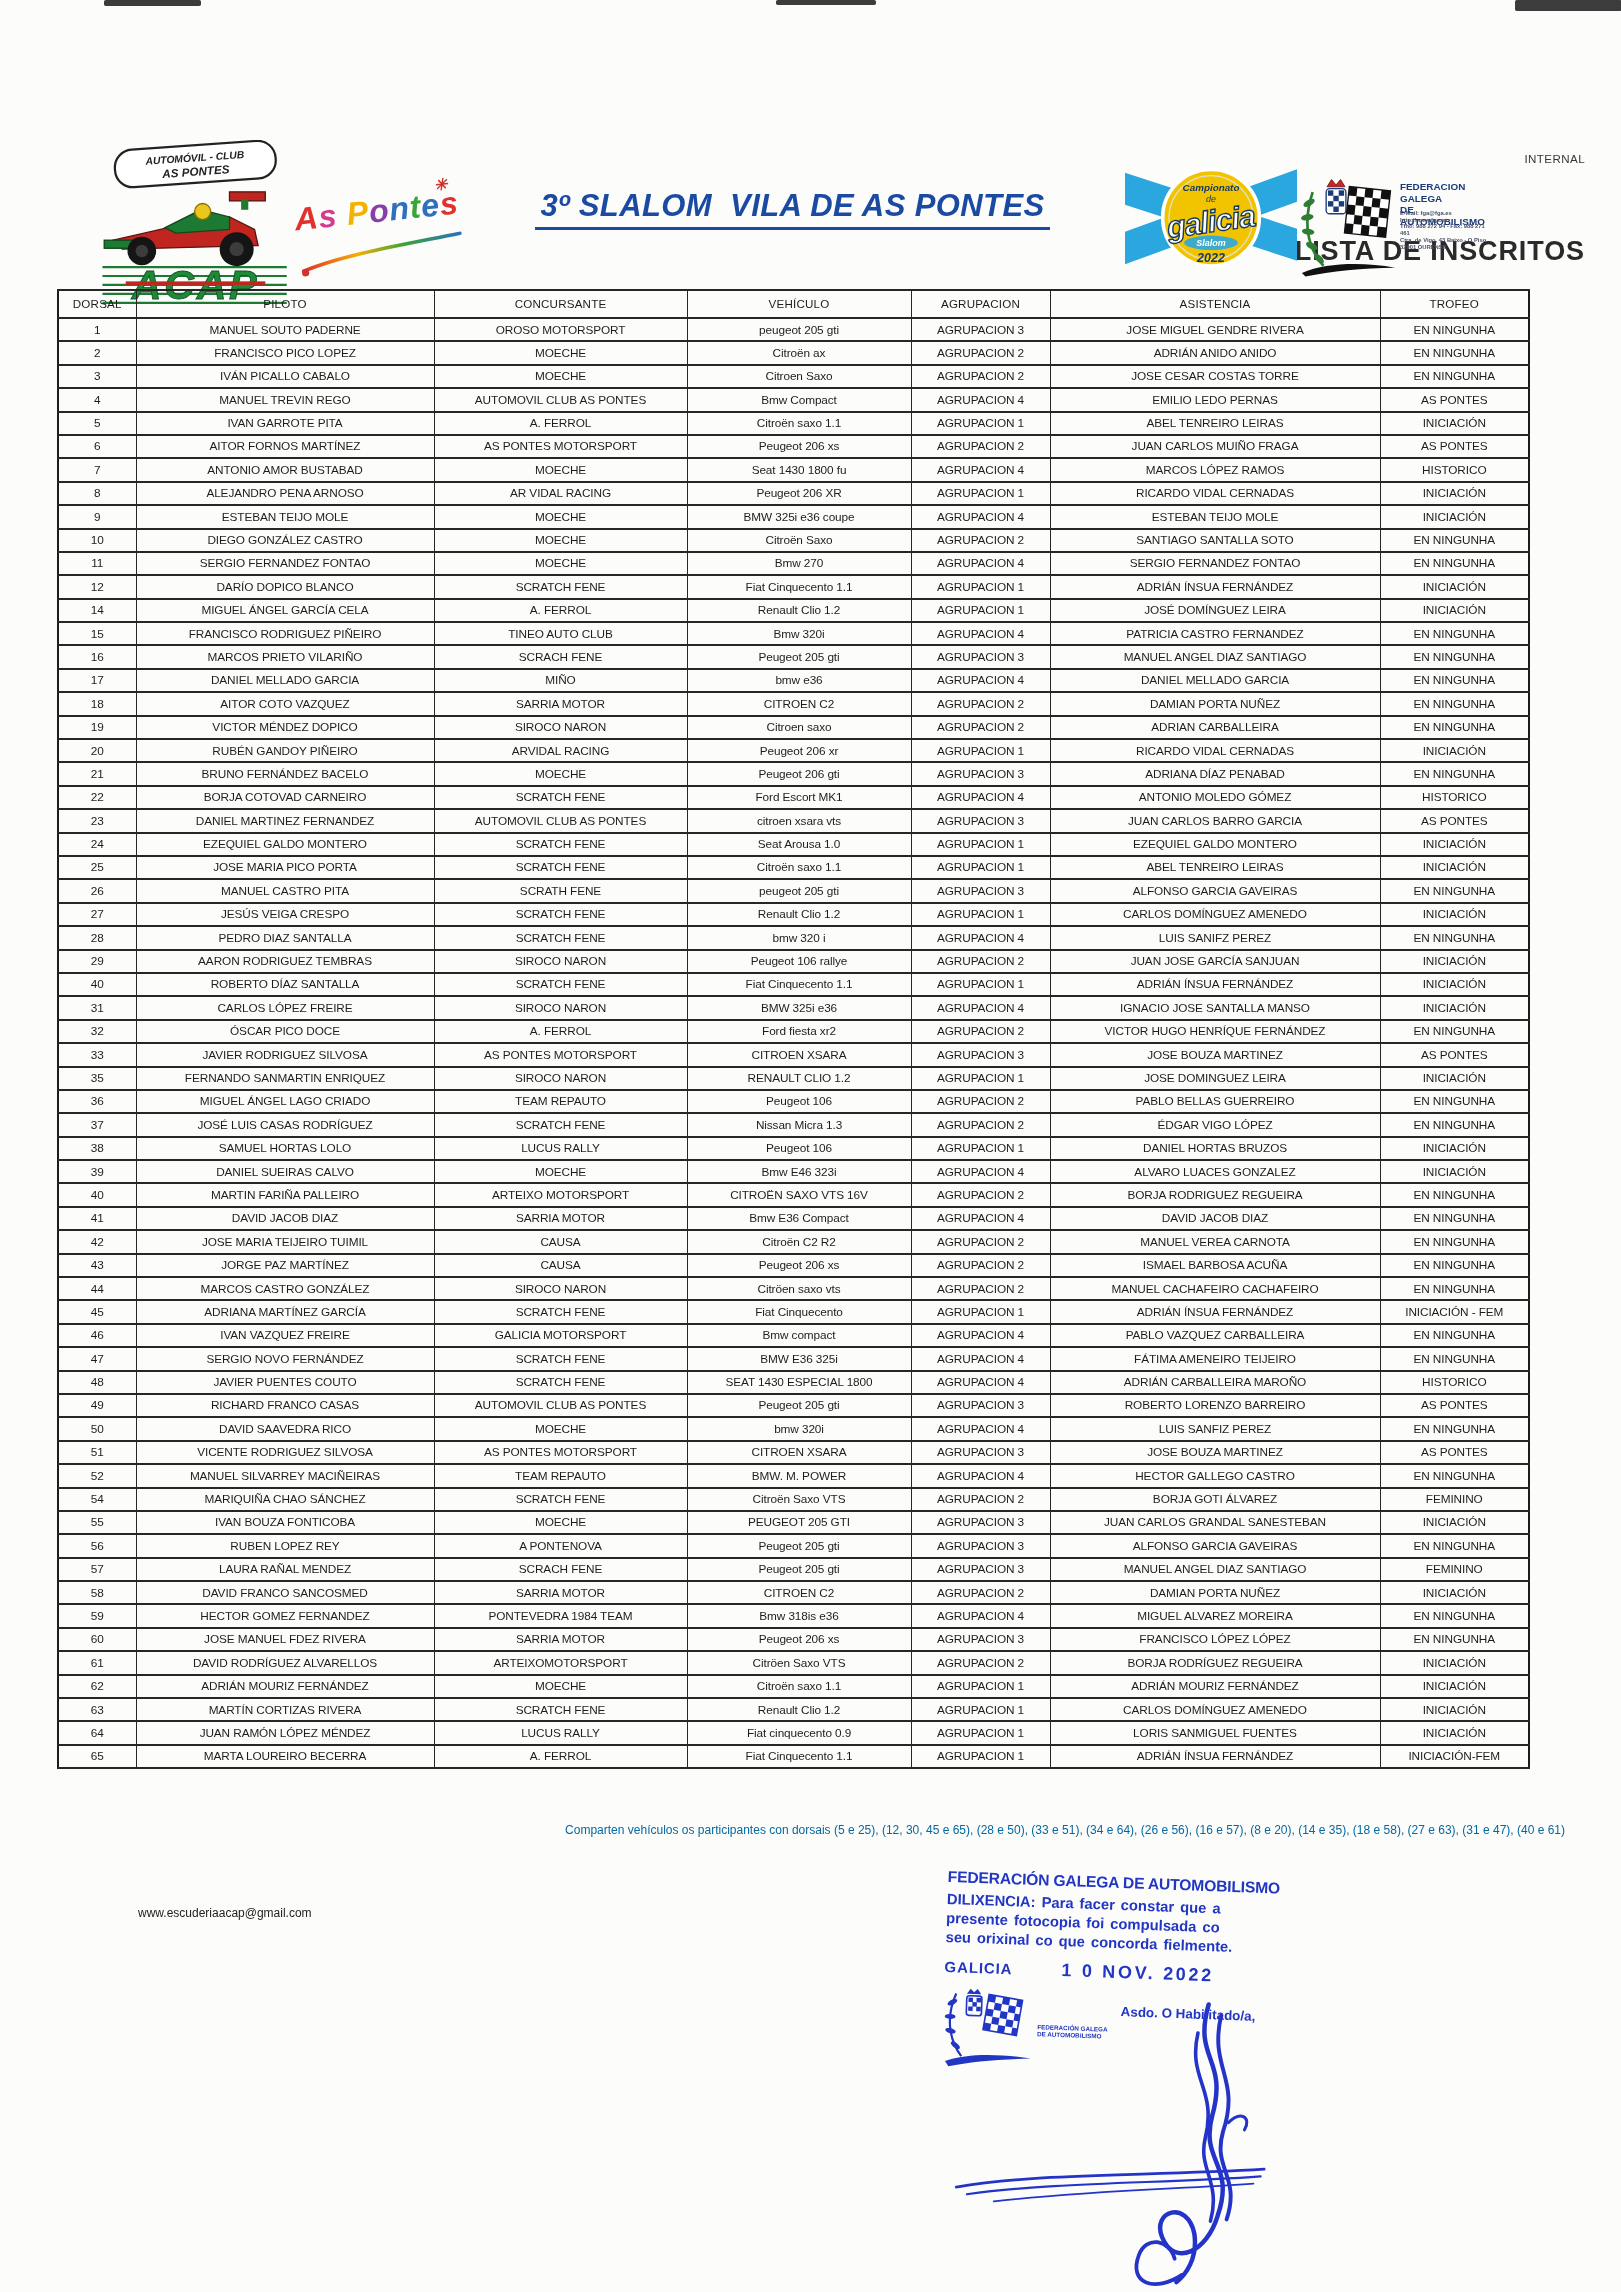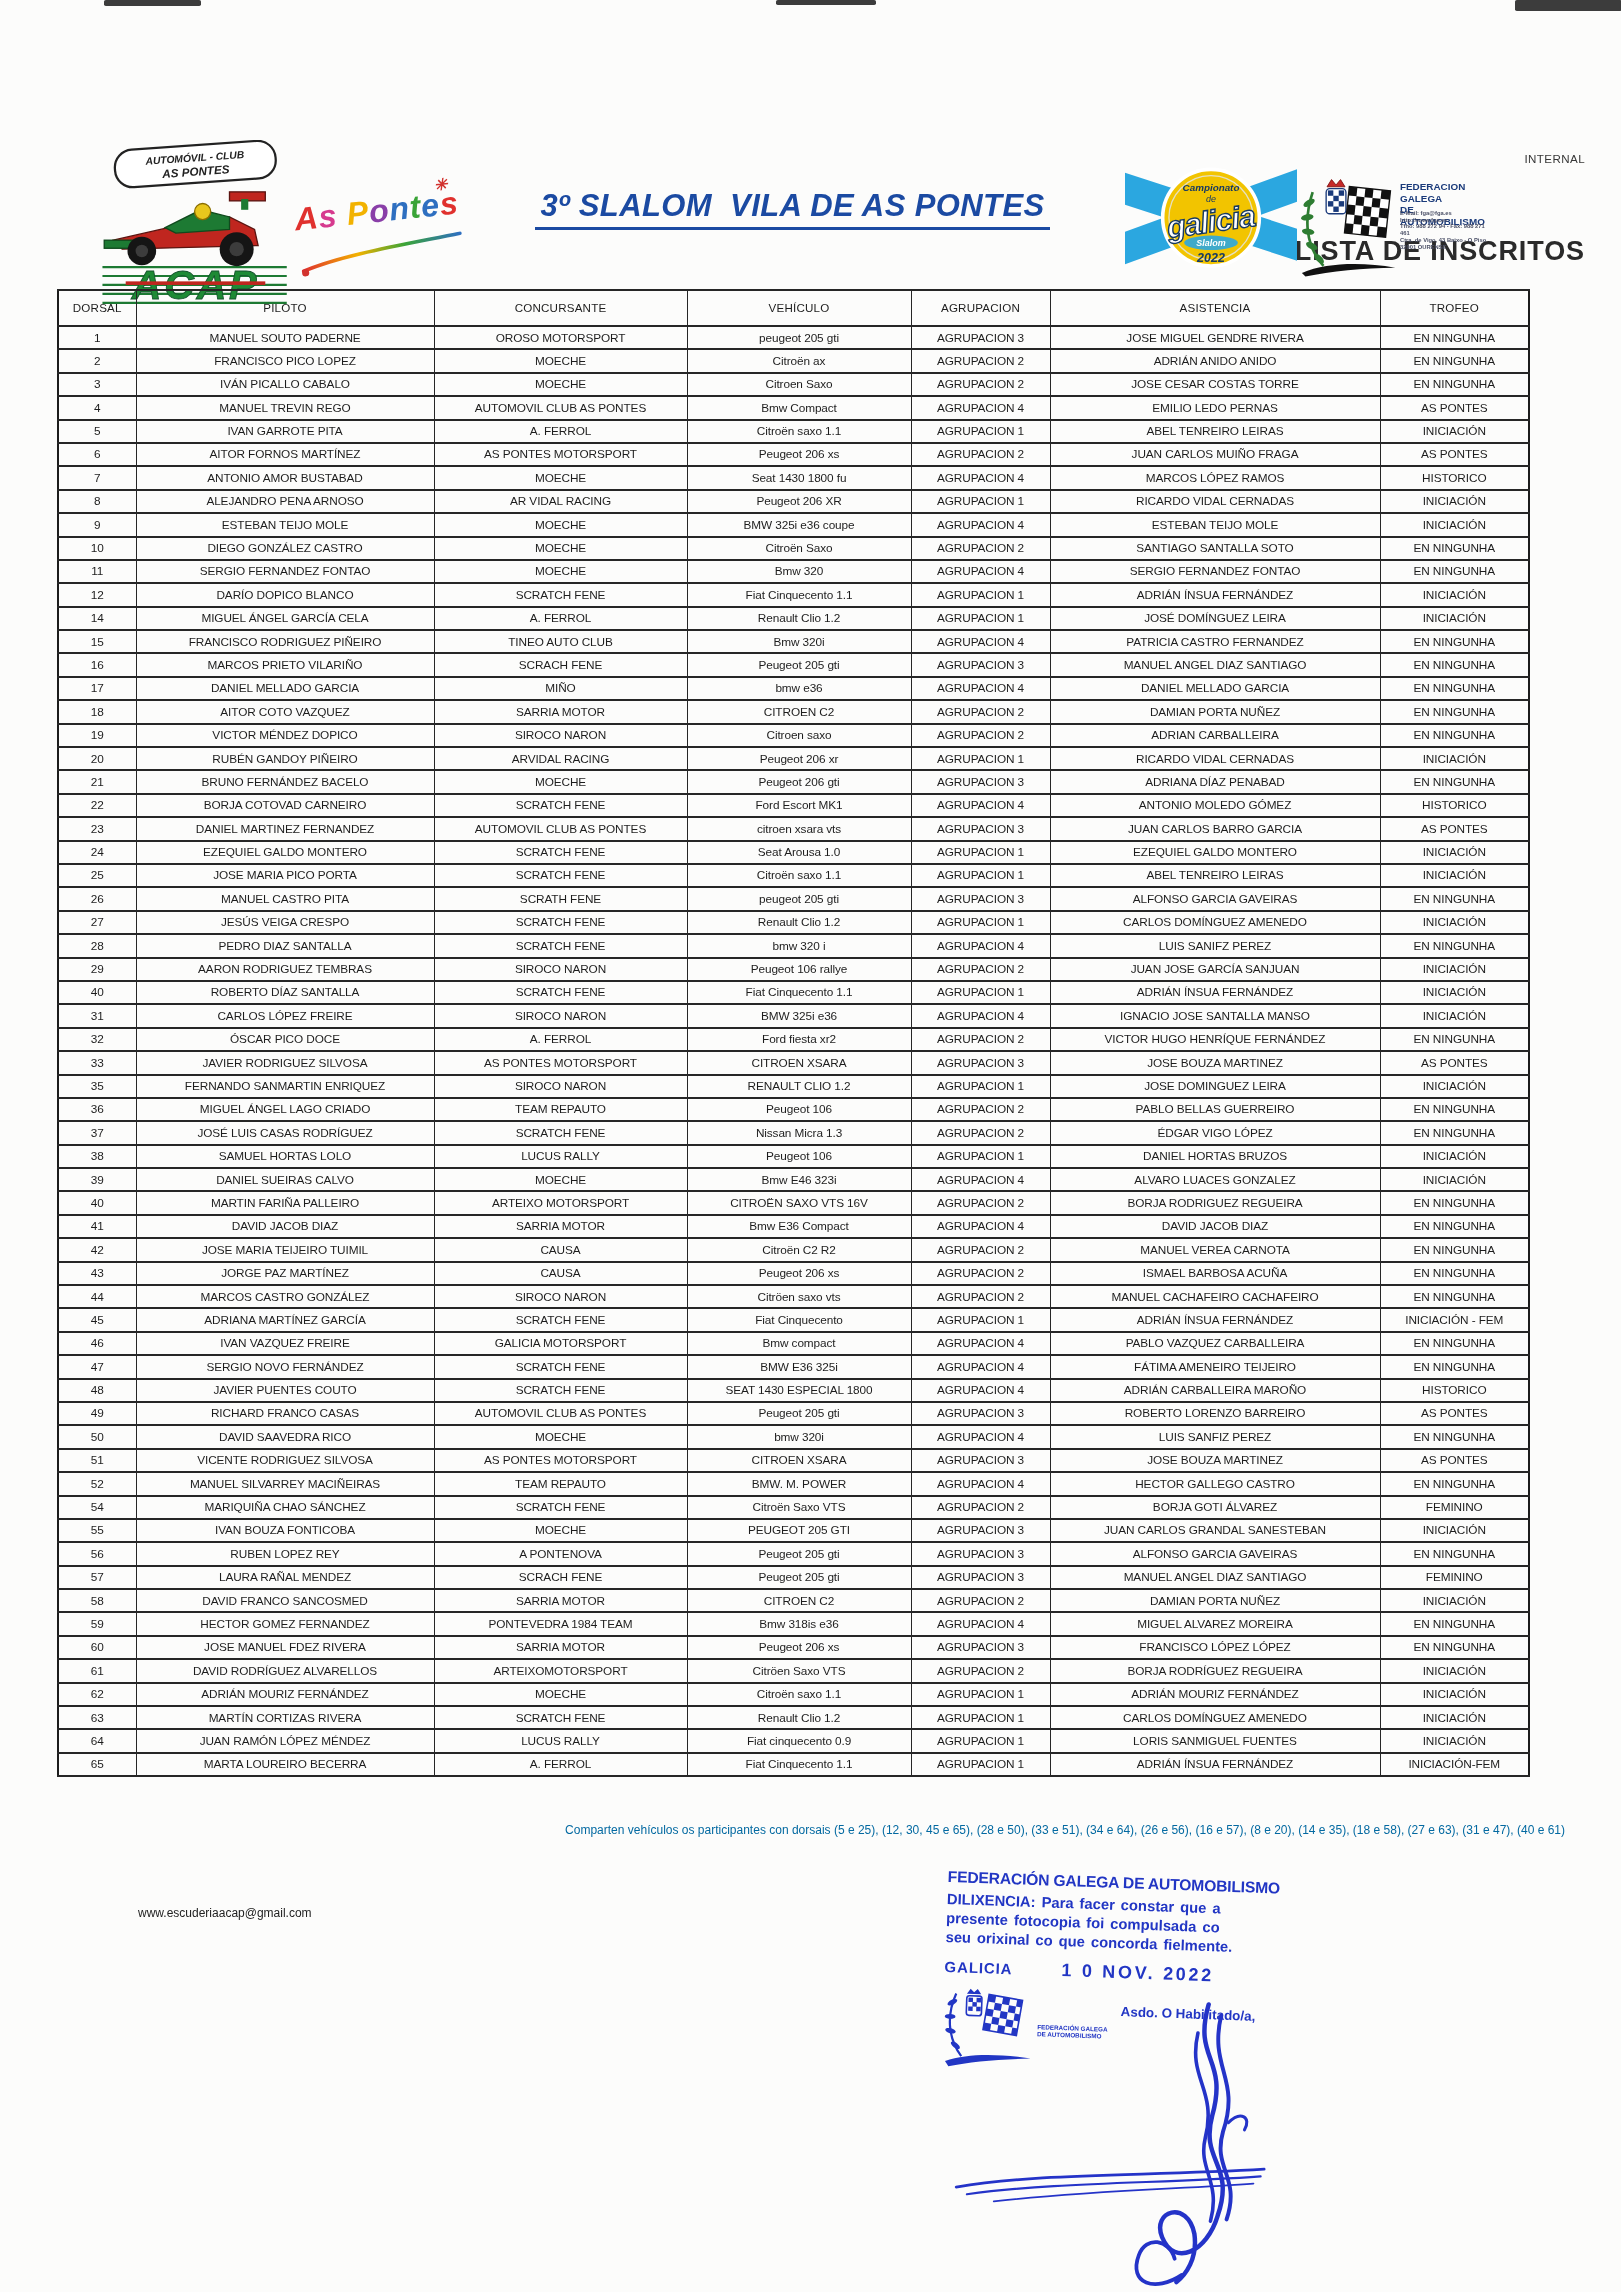--- a/index.html
+++ b/index.html
@@ -21,21 +21,21 @@
     font-style:italic;font-weight:bold;font-size:32px;letter-spacing:0.9px;}
   .aspontes .line{position:absolute;left:0;top:0;width:170px;}
   
   table.entries{position:absolute;left:57px;top:289px;width:1471px;border-collapse:collapse;table-layout:fixed;
     font-size:11.8px;color:#1d1d1d;}
   table.entries th,table.entries td{
     border:1.3px solid #262626;border-top-width:2px;border-bottom-width:2px;
     padding:0;text-align:center;vertical-align:middle;line-height:1.05;
     overflow:hidden;white-space:nowrap;letter-spacing:-0.1px;}
   table.entries{border:2.3px solid #1c1c1c;}
-  table.entries thead tr{height:36px;}
+  table.entries thead tr{height:28px;}
   table.entries tbody tr{height:23.4px;}
   table.entries th{font-weight:normal;font-size:11.6px;letter-spacing:0.2px;}
   
   .note{left:43px;top:1823px;width:1522px;text-align:right;font-size:12px;color:#0369a1;}
   .email{left:138px;top:1906px;font-size:12px;color:#222;}
   
   .stamp{left:948px;top:1868px;width:394px;color:#2236c4;transform:rotate(2deg);transform-origin:left top;}
   .stamp .s-header{font-size:15.7px;font-weight:bold;letter-spacing:-0.2px;white-space:nowrap;}
   .stamp .s-body{margin-top:3.6px;font-size:14.8px;line-height:19px;font-weight:600;word-spacing:1.8px;}
   .stamp .s-dateline{margin-top:9px;display:flex;align-items:baseline;}
@@ -292,21 +292,21 @@
         <td>MOECHE</td>
         <td>Citroën Saxo</td>
         <td>AGRUPACION 2</td>
         <td>SANTIAGO SANTALLA SOTO</td>
         <td>EN NINGUNHA</td>
       </tr>
       <tr>
         <td>11</td>
         <td>SERGIO FERNANDEZ FONTAO</td>
         <td>MOECHE</td>
-        <td>Bmw 320</td>
+        <td>Bmw 270</td>
         <td>AGRUPACION 4</td>
         <td>SERGIO FERNANDEZ FONTAO</td>
         <td>EN NINGUNHA</td>
       </tr>
       <tr>
         <td>12</td>
         <td>DARÍO DOPICO BLANCO</td>
         <td>SCRATCH FENE</td>
         <td>Fiat Cinquecento 1.1</td>
         <td>AGRUPACION 1</td>

